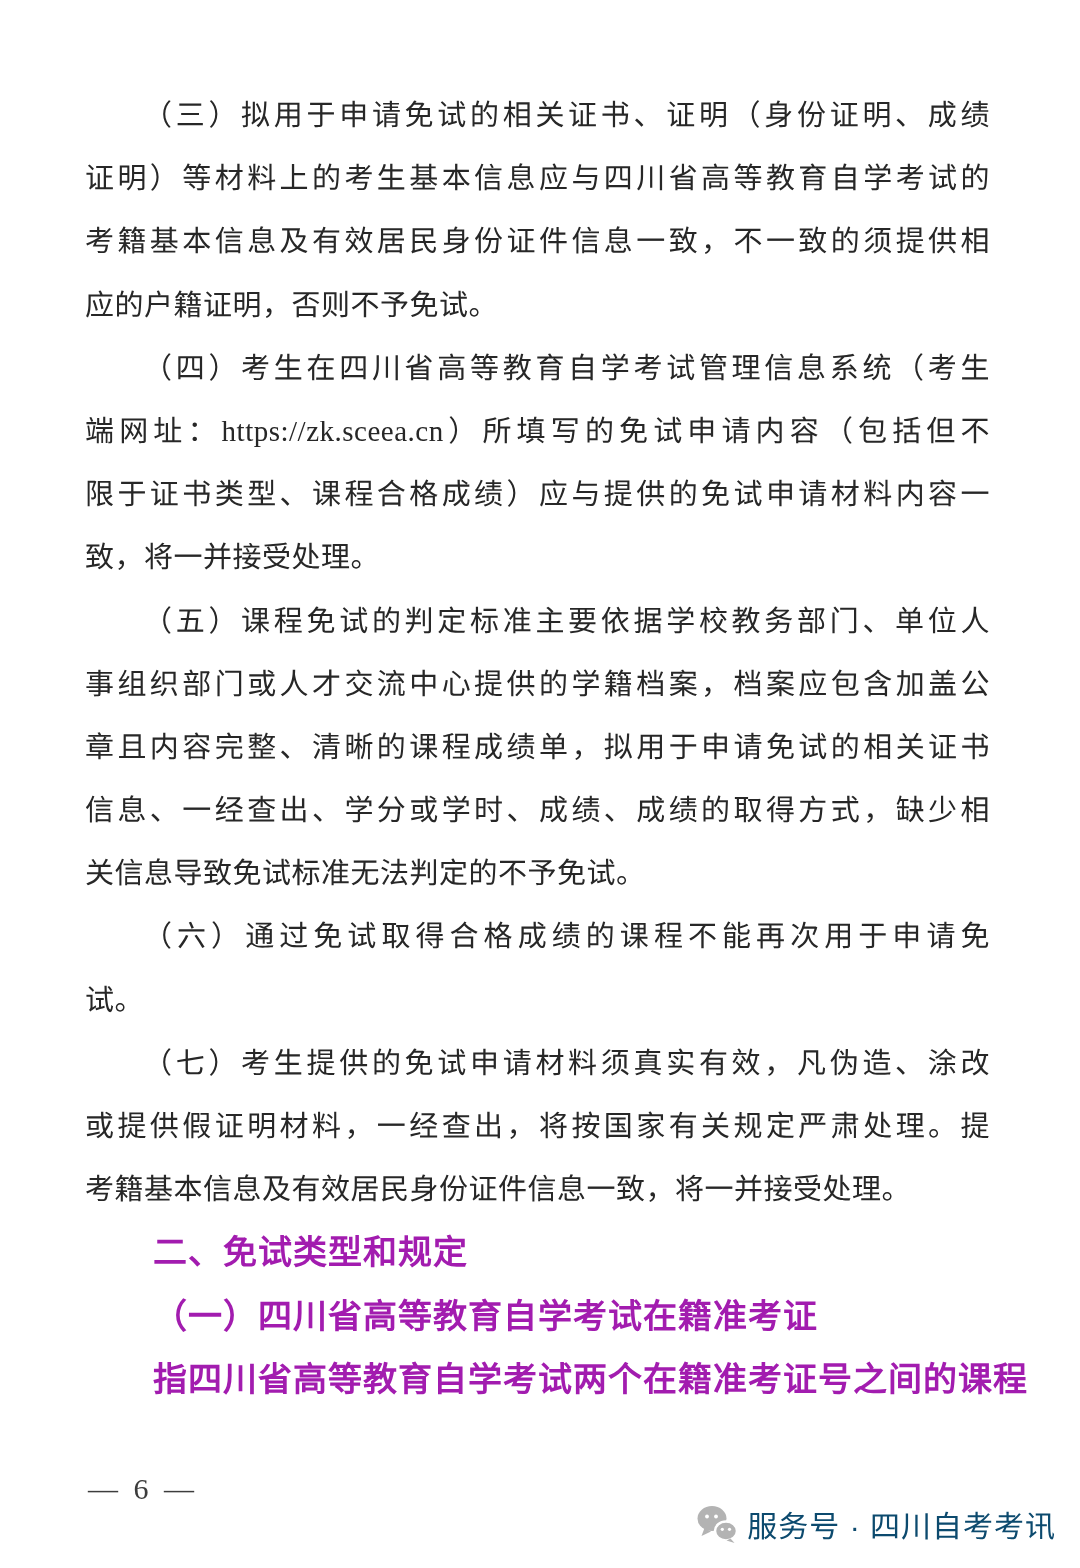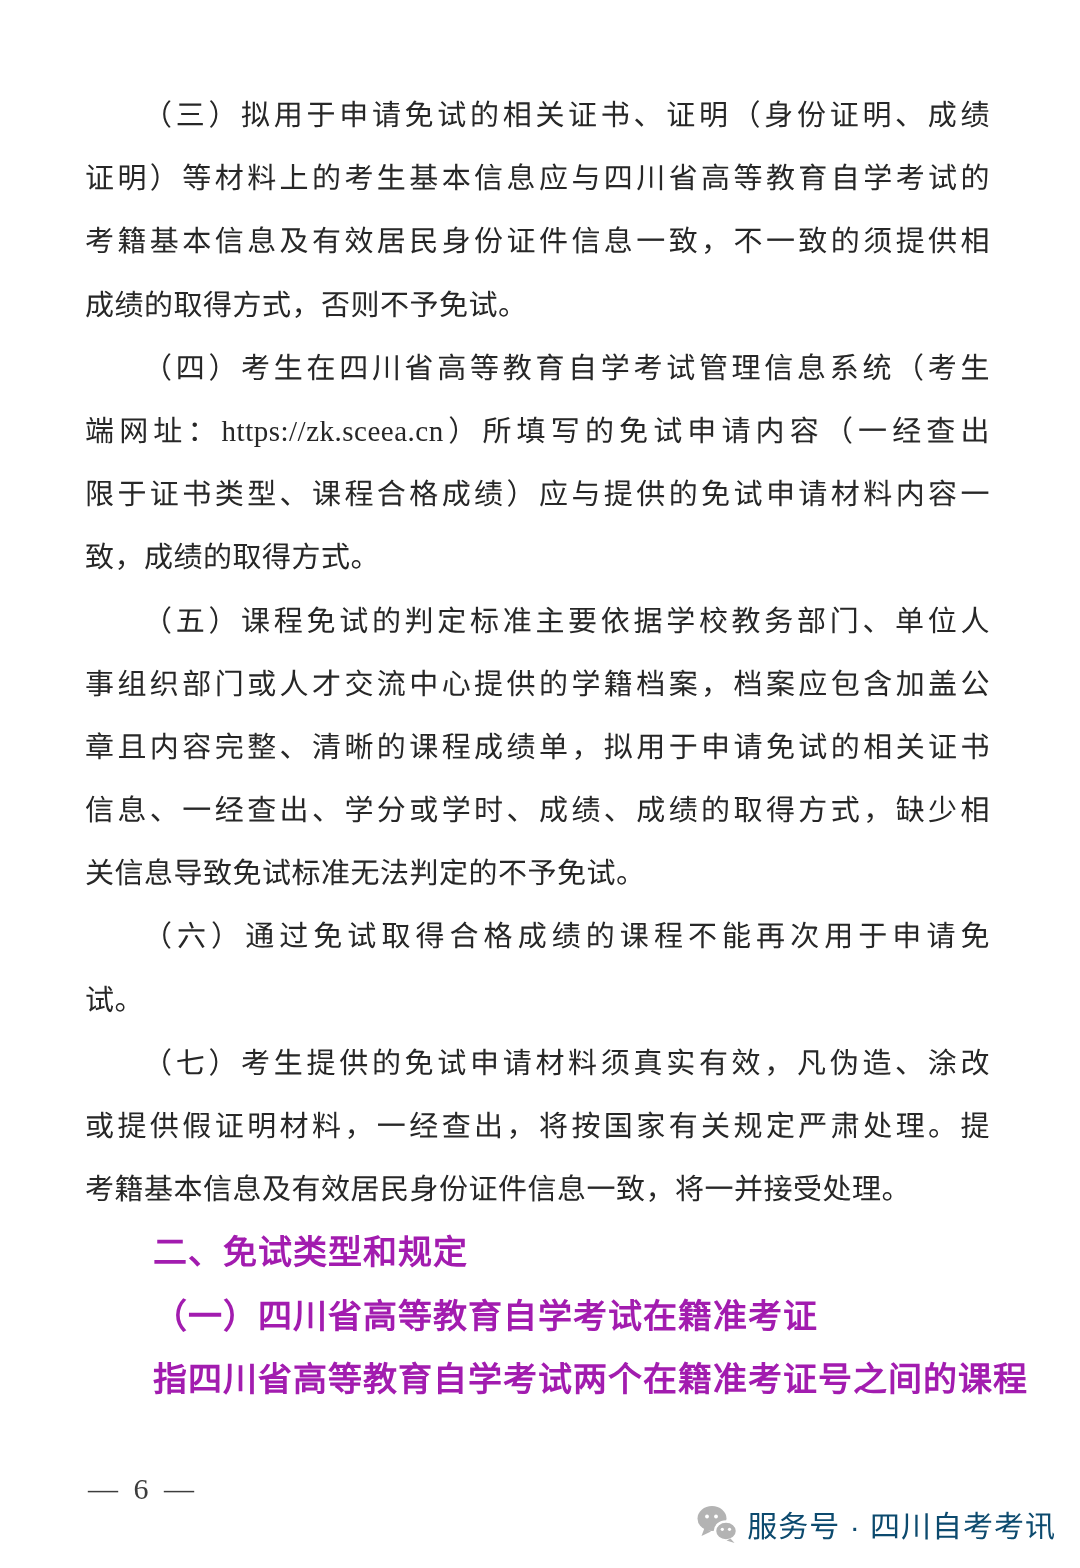--- a/index.html
+++ b/index.html
@@ -63,25 +63,25 @@
 </style>
 </head>
 <body>
 
 <div class="page">
 
   <main class="doc">
     <div class="line j indent">（三）拟用于申请免试的相关证书、证明（身份证明、成绩</div>
     <div class="line j">证明）等材料上的考生基本信息应与四川省高等教育自学考试的</div>
     <div class="line j">考籍基本信息及有效居民身份证件信息一致，不一致的须提供相</div>
-    <div class="line">成绩的取得方式，否则不予免试。</div>
+    <div class="line">应的户籍证明，否则不予免试。</div>
     <div class="line j indent">（四）考生在四川省高等教育自学考试管理信息系统（考生</div>
-    <div class="line j">端网址：https://zk.sceea.cn）所填写的免试申请内容（一经查出</div>
+    <div class="line j">端网址：https://zk.sceea.cn）所填写的免试申请内容（包括但不</div>
     <div class="line j">限于证书类型、课程合格成绩）应与提供的免试申请材料内容一</div>
-    <div class="line">致，成绩的取得方式。</div>
+    <div class="line">致，将一并接受处理。</div>
     <div class="line j indent">（五）课程免试的判定标准主要依据学校教务部门、单位人</div>
     <div class="line j">事组织部门或人才交流中心提供的学籍档案，档案应包含加盖公</div>
     <div class="line j">章且内容完整、清晰的课程成绩单，拟用于申请免试的相关证书</div>
     <div class="line j">信息、一经查出、学分或学时、成绩、成绩的取得方式，缺少相</div>
     <div class="line">关信息导致免试标准无法判定的不予免试。</div>
     <div class="line j indent">（六）通过免试取得合格成绩的课程不能再次用于申请免</div>
     <div class="line">试。</div>
     <div class="line j indent">（七）考生提供的免试申请材料须真实有效，凡伪造、涂改</div>
     <div class="line j">或提供假证明材料，一经查出，将按国家有关规定严肃处理。提</div>
     <div class="line">考籍基本信息及有效居民身份证件信息一致，将一并接受处理。</div>

